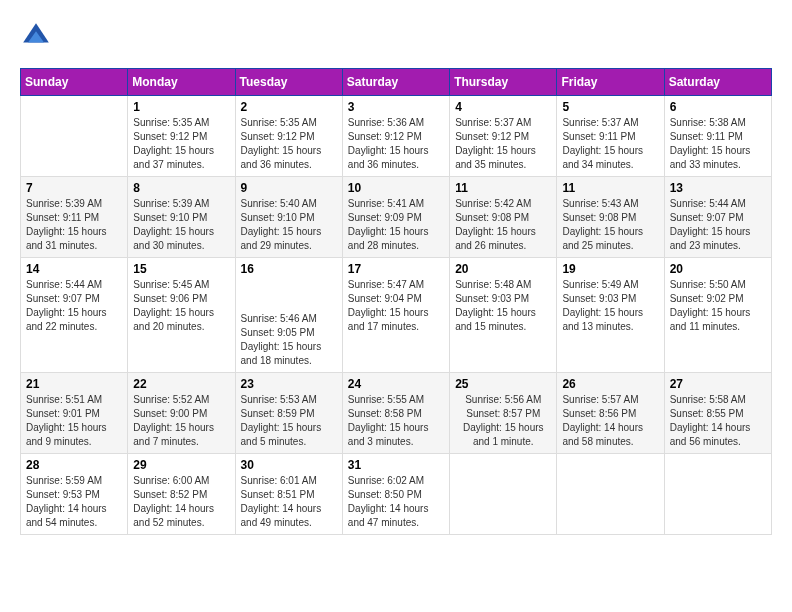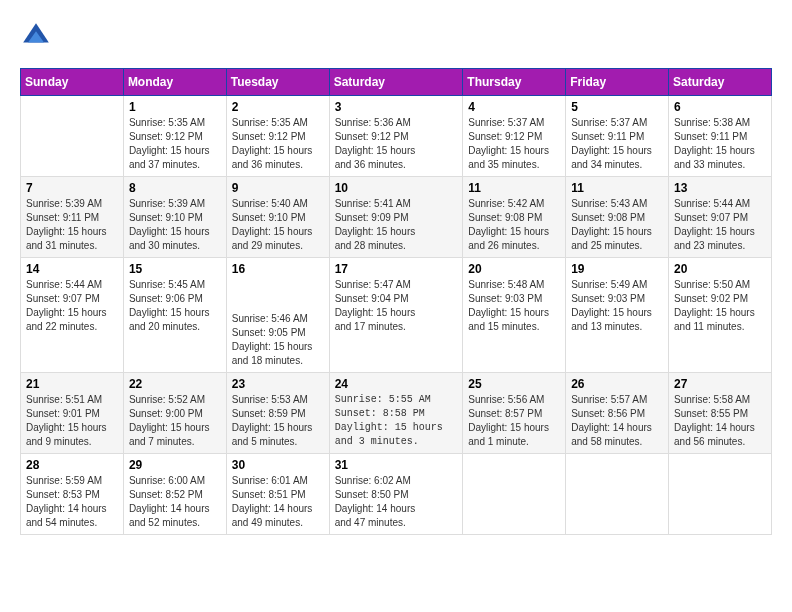--- a/index.html
+++ b/index.html
@@ -292,28 +292,28 @@
         </td>
         <td>
           <span class="day-number">23</span>
           <div class="day-info" style="white-space: pre-line;">Sunrise: 5:53 AM
 Sunset: 8:59 PM
 Daylight: 15 hours
 and 5 minutes.</div>
         </td>
         <td>
           <span class="day-number">24</span>
-          <div class="day-info" style="white-space: pre-line; font-family: Liberation Mono, monospace;">Sunrise: 5:55 AM
+          <div class="day-info" style="white-space: pre-line;">Sunrise: 5:55 AM
 Sunset: 8:58 PM
 Daylight: 15 hours
 and 3 minutes.</div>
         </td>
         <td>
           <span class="day-number">25</span>
-          <div class="day-info" style="white-space: pre-line;">Sunrise: 5:56 AM
+          <div class="day-info" style="white-space: pre-line; text-align: center;">Sunrise: 5:56 AM
 Sunset: 8:57 PM
 Daylight: 15 hours
 and 1 minute.</div>
         </td>
         <td>
           <span class="day-number">26</span>
           <div class="day-info" style="white-space: pre-line;">Sunrise: 5:57 AM
 Sunset: 8:56 PM
 Daylight: 14 hours
 and 58 minutes.</div>
@@ -323,21 +323,21 @@
           <div class="day-info" style="white-space: pre-line;">Sunrise: 5:58 AM
 Sunset: 8:55 PM
 Daylight: 14 hours
 and 56 minutes.</div>
         </td>
       </tr>
       <tr>
         <td>
           <span class="day-number">28</span>
           <div class="day-info" style="white-space: pre-line;">Sunrise: 5:59 AM
-Sunset: 8:53 PM
+Sunset: 9:53 PM
 Daylight: 14 hours
 and 54 minutes.</div>
         </td>
         <td>
           <span class="day-number">29</span>
           <div class="day-info" style="white-space: pre-line;">Sunrise: 6:00 AM
 Sunset: 8:52 PM
 Daylight: 14 hours
 and 52 minutes.</div>
         </td>

